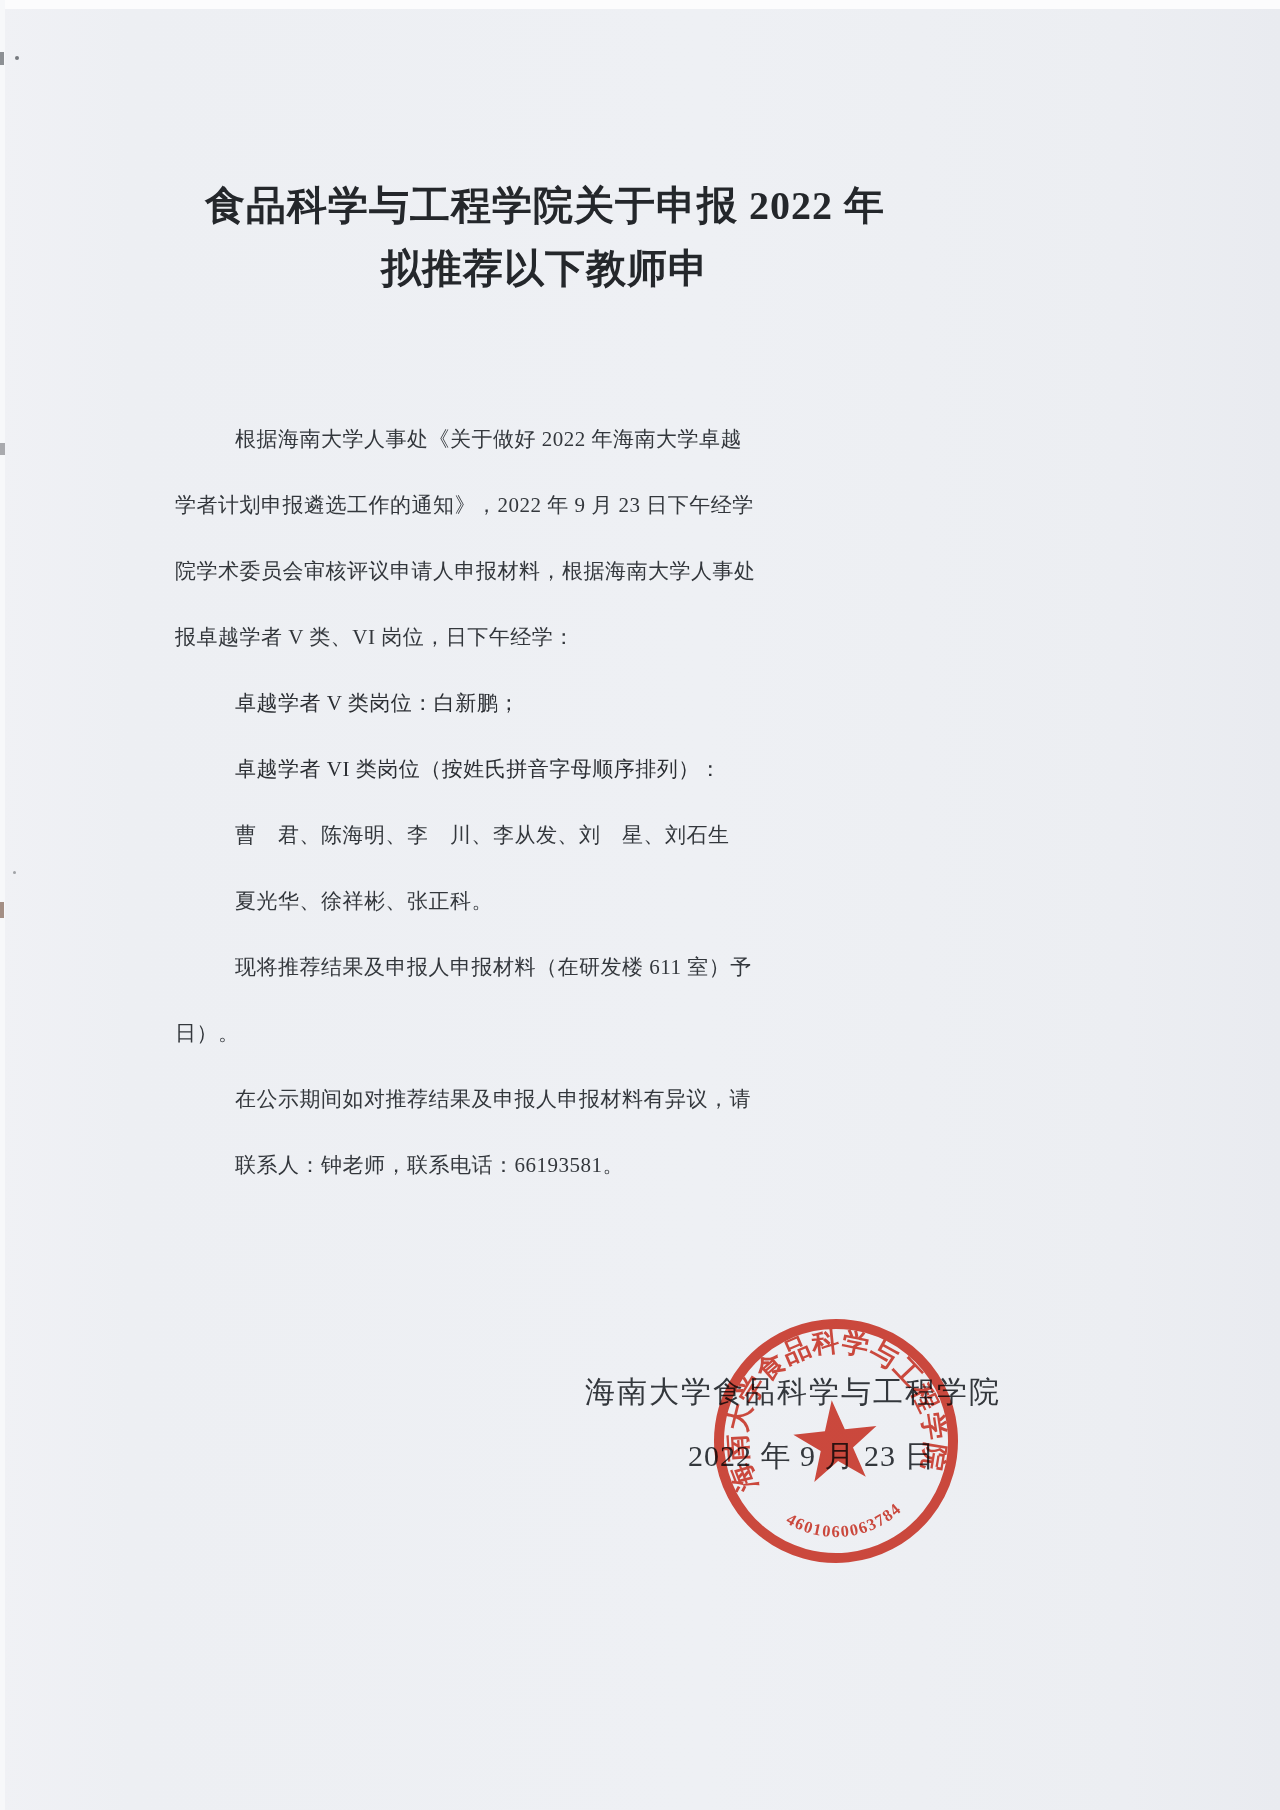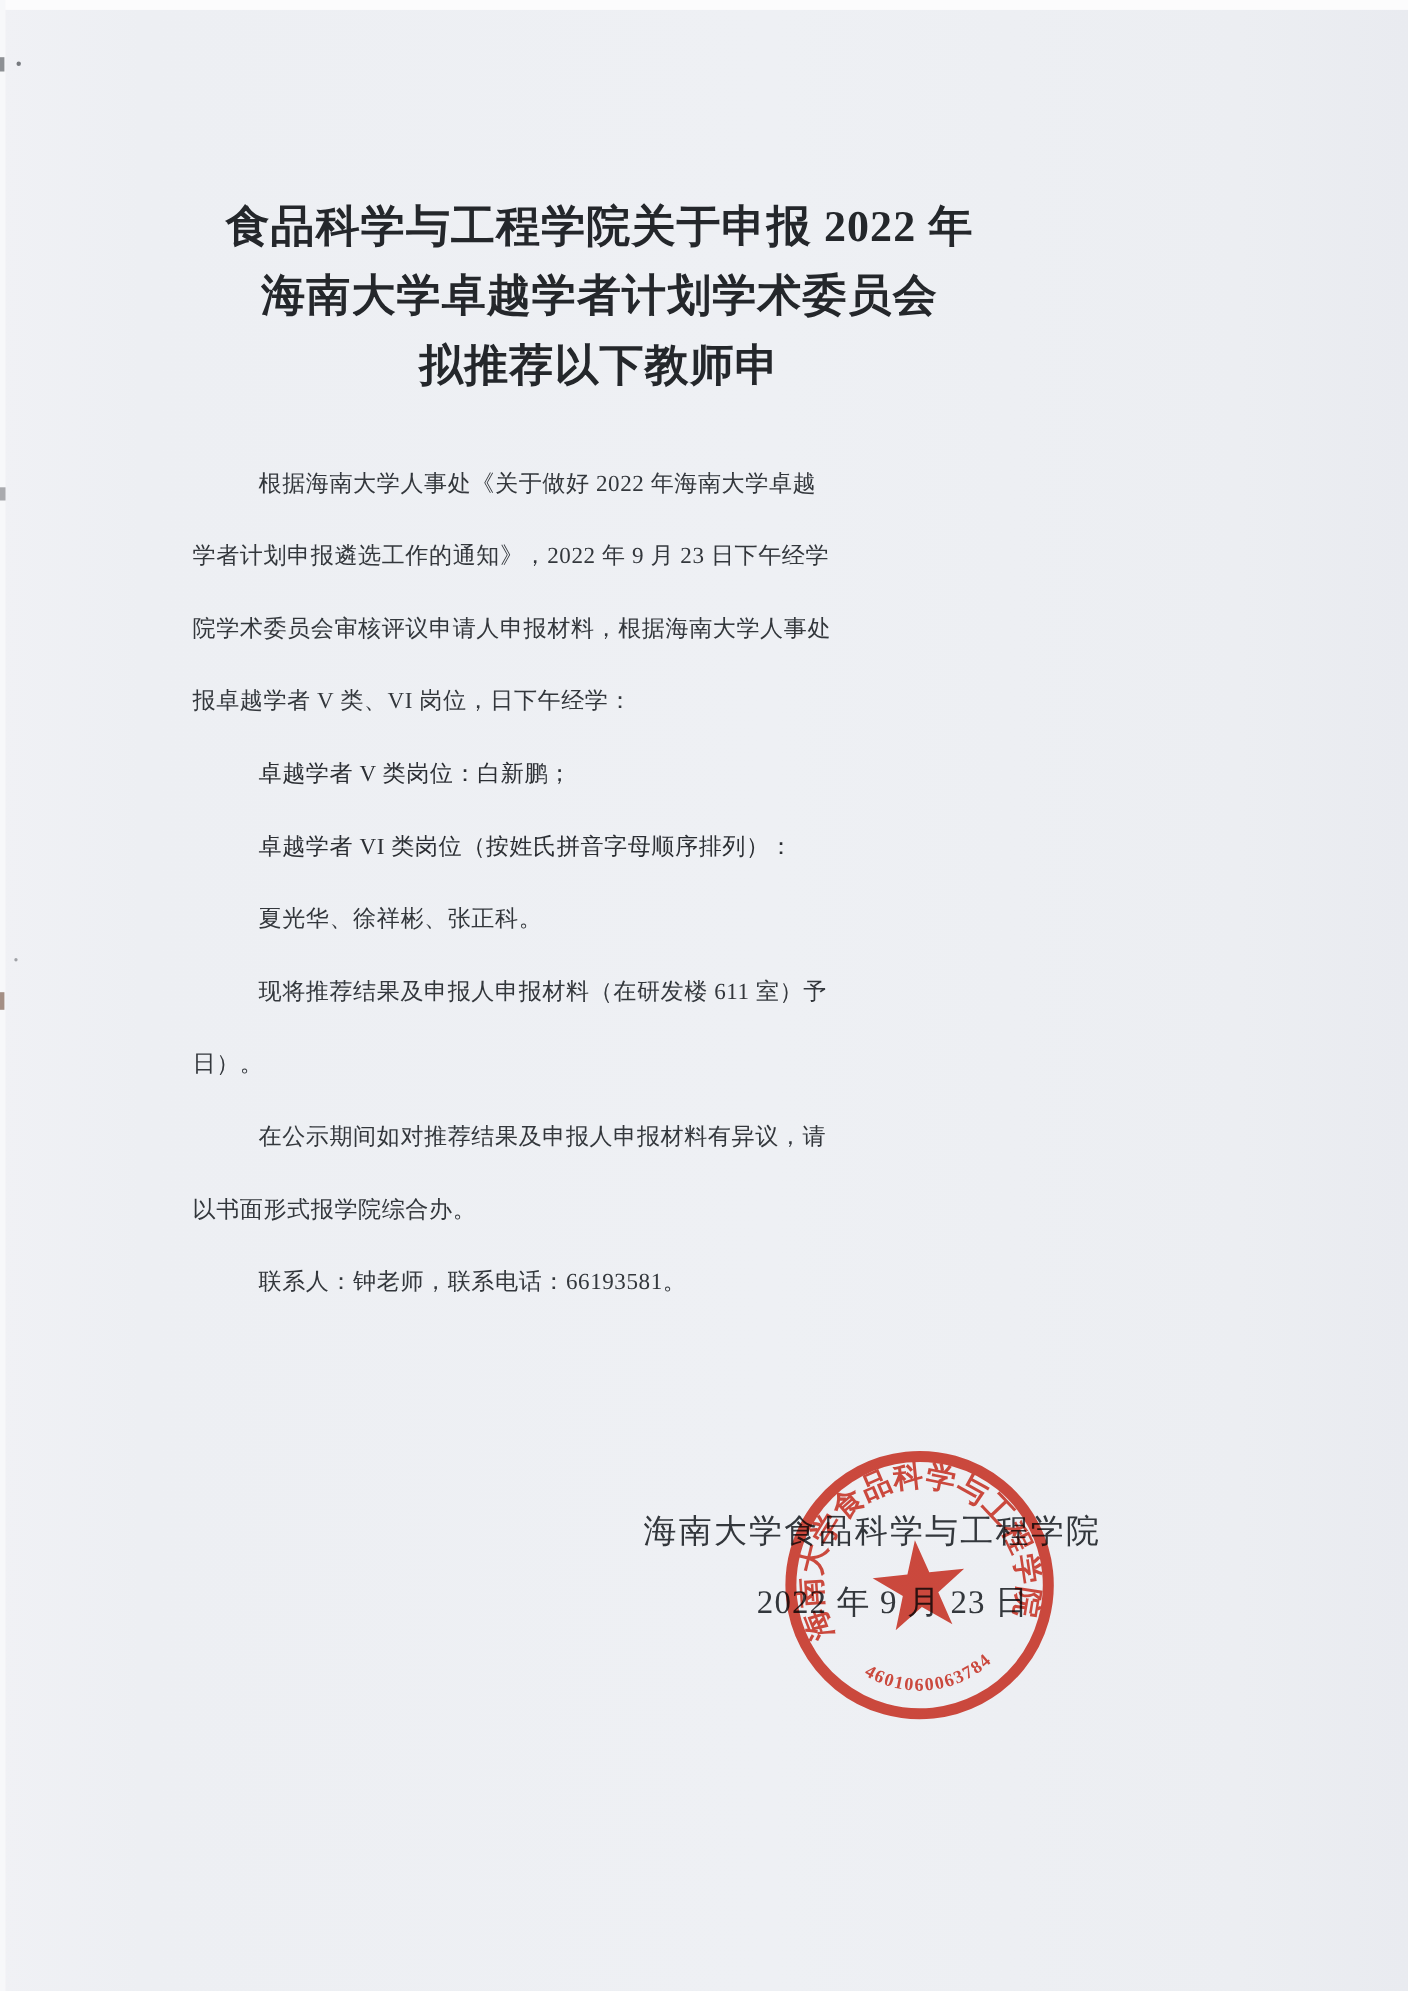--- a/index.html
+++ b/index.html
@@ -68,36 +68,35 @@
 </style>
 </head>
 <body>
 
 <div class="page">
   <div class="edge-top"></div>
   <div class="edge-left"></div>
 
   <div class="title-block">
     <div>食品科学与工程学院关于申报 2022 年</div>
-    <div>海南大学卓越学者计划学术委员会</div>
     <div>拟推荐以下教师申</div>
   </div>
 
   <div class="body-block">
     <div class="line indent">根据海南大学人事处《关于做好 2022 年海南大学卓越</div>
     <div class="line">学者计划申报遴选工作的通知》，2022 年 9 月 23 日下午经学</div>
     <div class="line">院学术委员会审核评议申请人申报材料，根据海南大学人事处</div>
     <div class="line">报卓越学者 V 类、VI 岗位，日下午经学：</div>
     <div class="line indent bold">卓越学者 V 类岗位：白新鹏；</div>
     <div class="line indent bold">卓越学者 VI 类岗位（按姓氏拼音字母顺序排列）：</div>
+    <div class="line indent">曹　君、陈海明、李　川、李从发、刘　星、刘石生</div>
     <div class="line indent">夏光华、徐祥彬、张正科。</div>
     <div class="line indent">现将推荐结果及申报人申报材料（在研发楼 611 室）予</div>
     <div class="line">日）。</div>
     <div class="line indent">在公示期间如对推荐结果及申报人申报材料有异议，请</div>
-    <div class="line">以书面形式报学院综合办。</div>
     <div class="line indent">联系人：钟老师，联系电话：66193581。</div>
   </div>
 
   <div class="signature-org">海南大学食品科学与工程学院</div>
   <div class="signature-date">2022 年 9 月 23 日</div>
 
   <svg class="seal" viewBox="0 0 250 250" xmlns="http://www.w3.org/2000/svg">
     <defs>
       <path id="sealTopArc" d="M 43.4 163 A 90 90 0 1 1 206.6 163" fill="none"></path>
       <path id="sealBottomArc" d="M 51.5 186.7 A 96 96 0 0 0 198.5 186.7" fill="none"></path>

